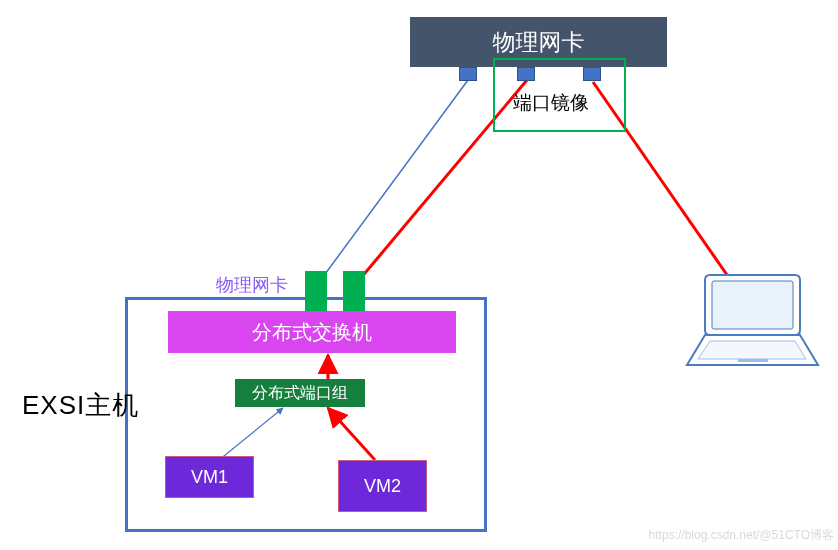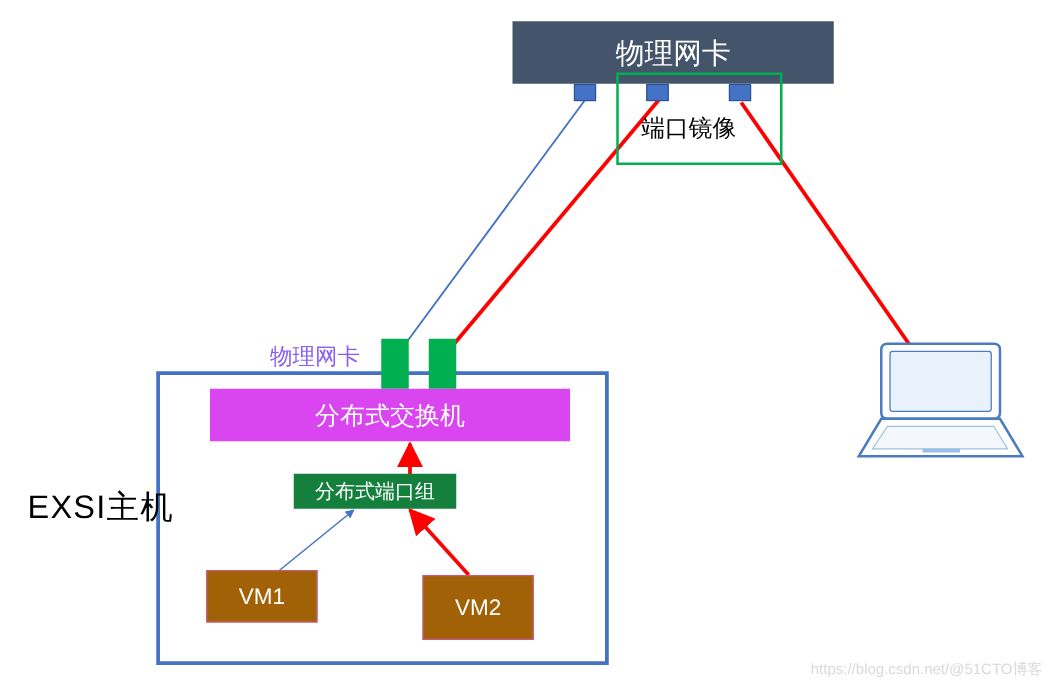--- a/index.html
+++ b/index.html
@@ -5,21 +5,21 @@
   html,body{margin:0;padding:0;width:838px;height:550px;background:#fff;font-family:"Microsoft YaHei","SimSun",sans-serif;position:relative;overflow:hidden}
   svg{position:absolute;top:0;left:0}
   .box{position:absolute;box-sizing:border-box;display:flex;align-items:center;justify-content:center}
   .switch{background:#44546a;color:#fff;font-size:23px}
   .port{background:#4472c4;box-shadow:inset 0 0 0 1px #2f528f}
   .mirror-box{border:2px solid #00b050}
   .host-box{border:3px solid #4472c4}
   .nic{background:#00b050}
   .dswitch{background:#d946ef;color:#fff;font-size:20px}
   .dpg{background:#15803d;color:#fff;font-size:16px}
-  .vm{background:#a16207;color:#fff;font-size:18px;border:1px solid #c75a7d}
+  .vm{background:#6d28d9;color:#fff;font-size:18px;border:1px solid #c75a7d}
   .label{position:absolute;font-size:18px;color:#000}
   .watermark{position:absolute;right:4px;bottom:6px;font-size:12px;color:#d9d9d9;pointer-events:none}
 </style>
 </head>
 <body>
 
 <svg width="838" height="550">
   <defs>
     <marker id="arr-red" viewBox="0 0 10 10" refX="9" refY="5" markerWidth="7" markerHeight="7" orient="auto-start-reverse">
       <path d="M0,0 L10,5 L0,10 z" fill="#ff0000"></path>

